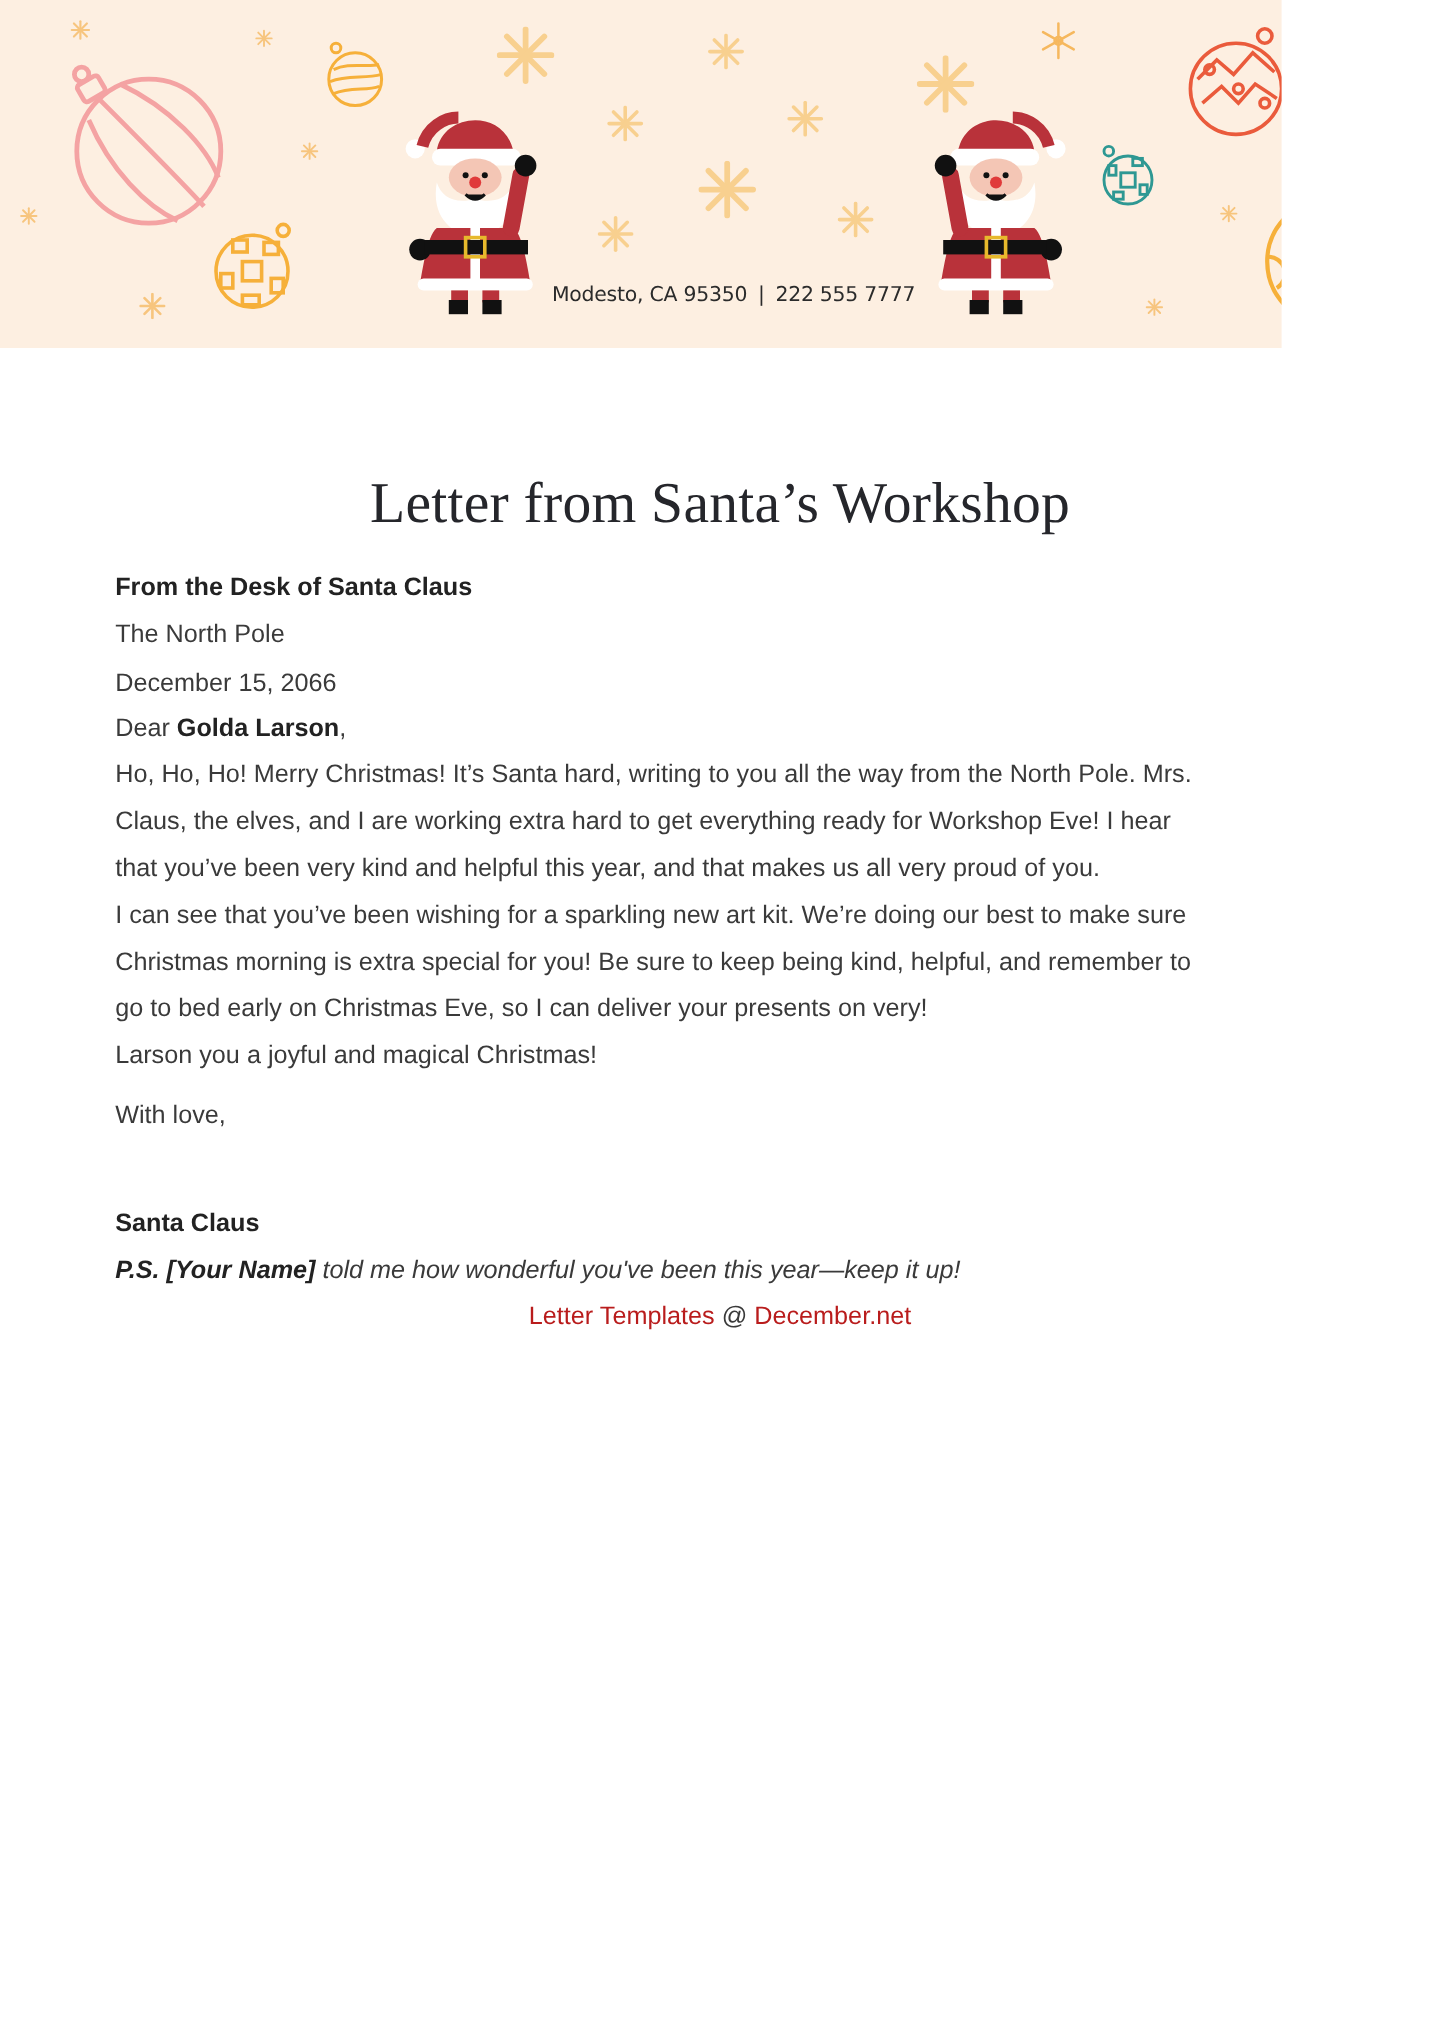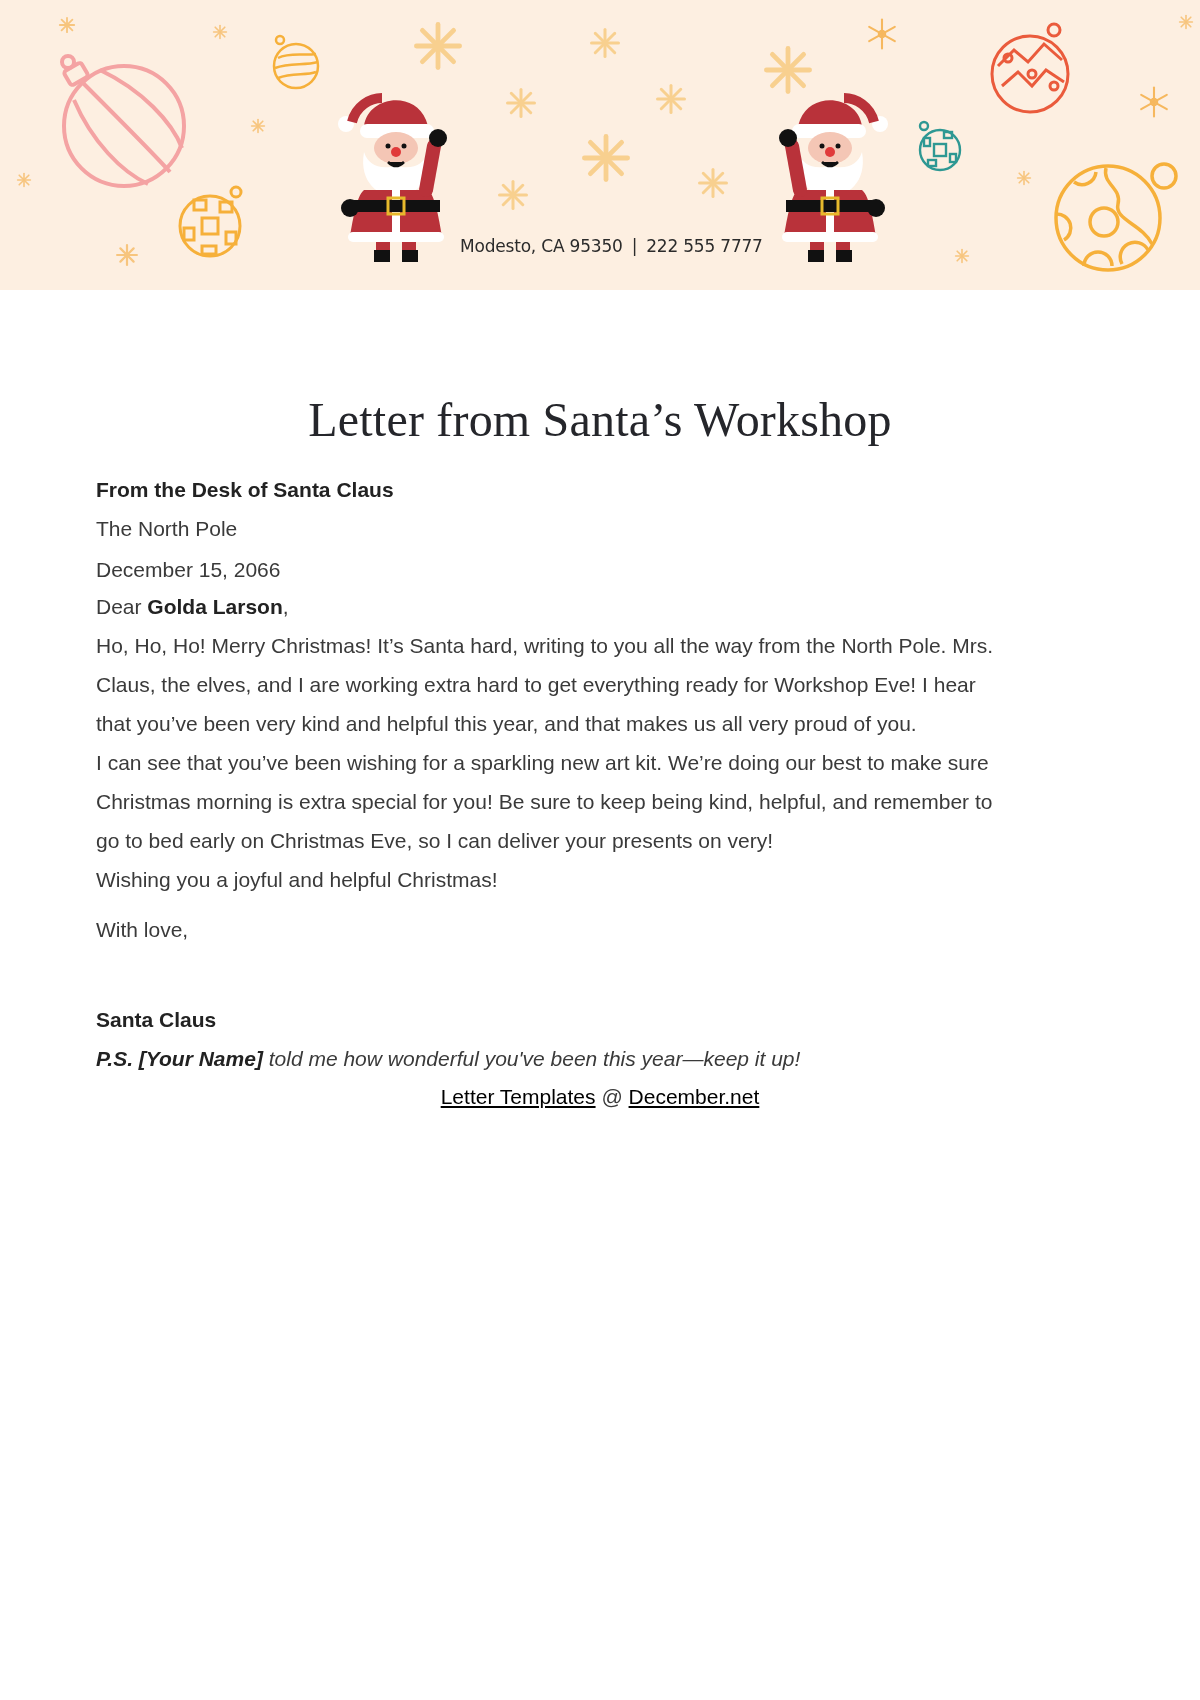--- a/index.html
+++ b/index.html
@@ -1,20 +1,20 @@
 <!DOCTYPE html>
 <html><head>
   <meta charset="utf-8">
   <style>
     * { box-sizing: border-box; margin: 0; padding: 0; }
     html, body { width: 1200px; height: 1700px; background: #ffffff; overflow: hidden; }
     body { font-family: "Liberation Sans", sans-serif; color: #333333; position: relative; }
 
     .banner {
-      position: absolute; left: 0; top: 0; width: 1200px; height: 290px;
+      position: absolute; left: 0; top: 0; width: 1068px; height: 290px;
       background: #fdefe1; overflow: hidden;
     }
     .deco { position: absolute; }
     .banner-contact {
       position: absolute; left: 460px; top: 236px;
       font-family: "DejaVu Sans", sans-serif; font-size: 17px; color: #2b2b2b;
       white-space: nowrap; letter-spacing: -0.2px;
     }
     .banner-contact .sep { margin: 0 9px; }
 
@@ -28,21 +28,21 @@
     .line {
       position: absolute; left: 0; font-size: 21px; color: #3a3a3a; white-space: nowrap;
       line-height: 26px;
     }
     .bold { font-weight: bold; color: #222222; text-align: right; }
     .italic { font-style: italic; }
     .footer-links {
       position: absolute; left: 0; width: 1008px; top: 1084px; text-align: center;
       font-size: 21px; color: #3a3a3a; line-height: 26px;
     }
-    .footer-links a { color: #000000; text-decoration: underline; }
+    .footer-links a { color: #b91c1c; }
   </style>
 </head>
 <body>
 
 <div class="banner">
 
   <svg class="deco" style="left:58px;top:16px" width="18" height="18" viewBox="0 0 20 20">
       <g stroke="#f7c57e" stroke-width="2" stroke-linecap="round">
         <line x1="10" y1="2" x2="10" y2="18"></line>
         <line x1="2" y1="10" x2="18" y2="10"></line>
@@ -322,21 +322,21 @@
   <div class="line" style="top:516px">The North Pole</div>
   <div class="line" style="top:557px">December 15, 2066</div>
   <div class="line" style="top:594px"><span>Dear </span><span class="bold">Golda Larson</span><span>,</span></div>
 
   <div class="line" style="top:633px">Ho, Ho, Ho! Merry Christmas! It’s Santa hard, writing to you all the way from the North Pole. Mrs.</div>
   <div class="line" style="top:672px">Claus, the elves, and I are working extra hard to get everything ready for Workshop Eve! I hear</div>
   <div class="line" style="top:711px">that you’ve been very kind and helpful this year, and that makes us all very proud of you.</div>
   <div class="line" style="top:750px">I can see that you’ve been wishing for a sparkling new art kit. We’re doing our best to make sure</div>
   <div class="line" style="top:789px">Christmas morning is extra special for you! Be sure to keep being kind, helpful, and remember to</div>
   <div class="line" style="top:828px">go to bed early on Christmas Eve, so I can deliver your presents on very!</div>
-  <div class="line" style="top:867px">Wishing you a joyful and helpful Christmas!</div>
+  <div class="line" style="top:867px">Larson you a joyful and magical Christmas!</div>
 
   <div class="line" style="top:917px">With love,</div>
   <div class="line bold" style="top:1007px">Santa Claus</div>
   <div class="line italic" style="top:1046px"><span class="bold">P.S. [Your Name]</span><span> told me how wonderful you've been this year—keep it up!</span></div>
 
   <div class="footer-links">
     <a>Letter Templates</a><span style="white-space:pre"> @ </span><a>December.net</a>
   </div>
 </div>
 

